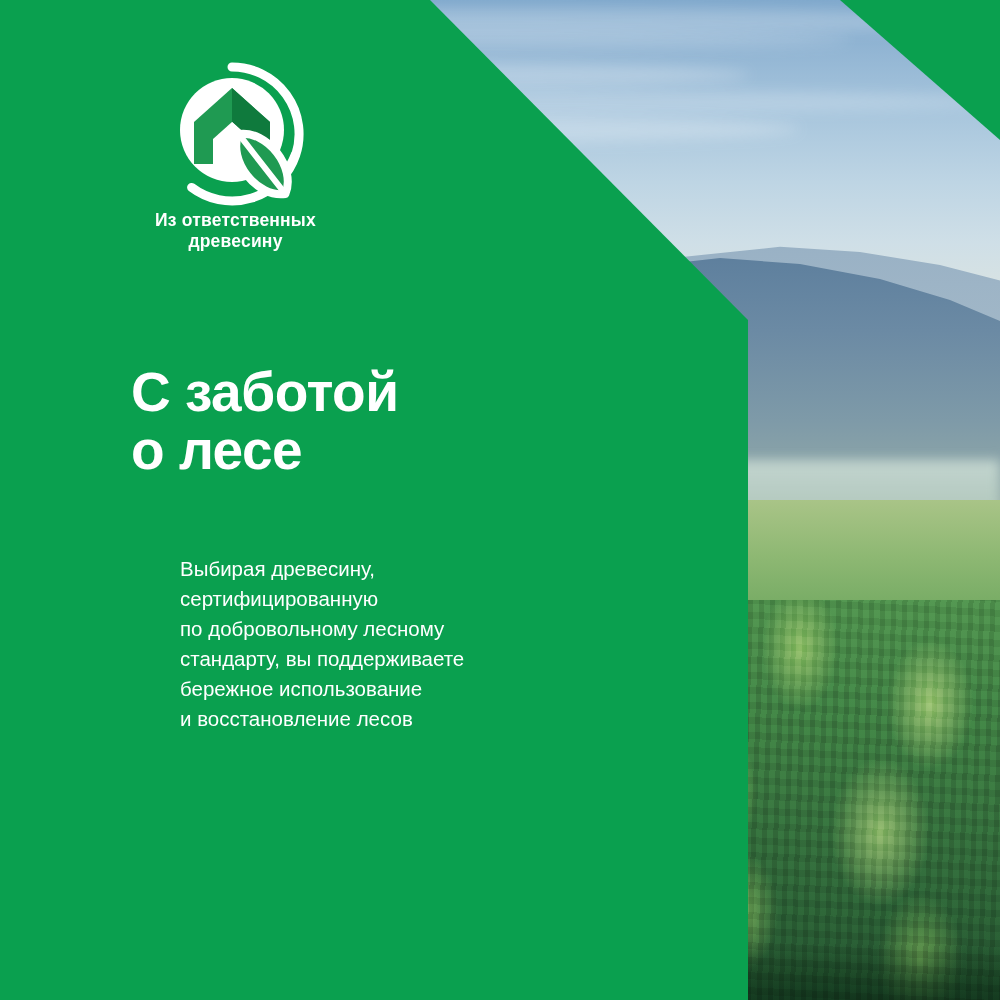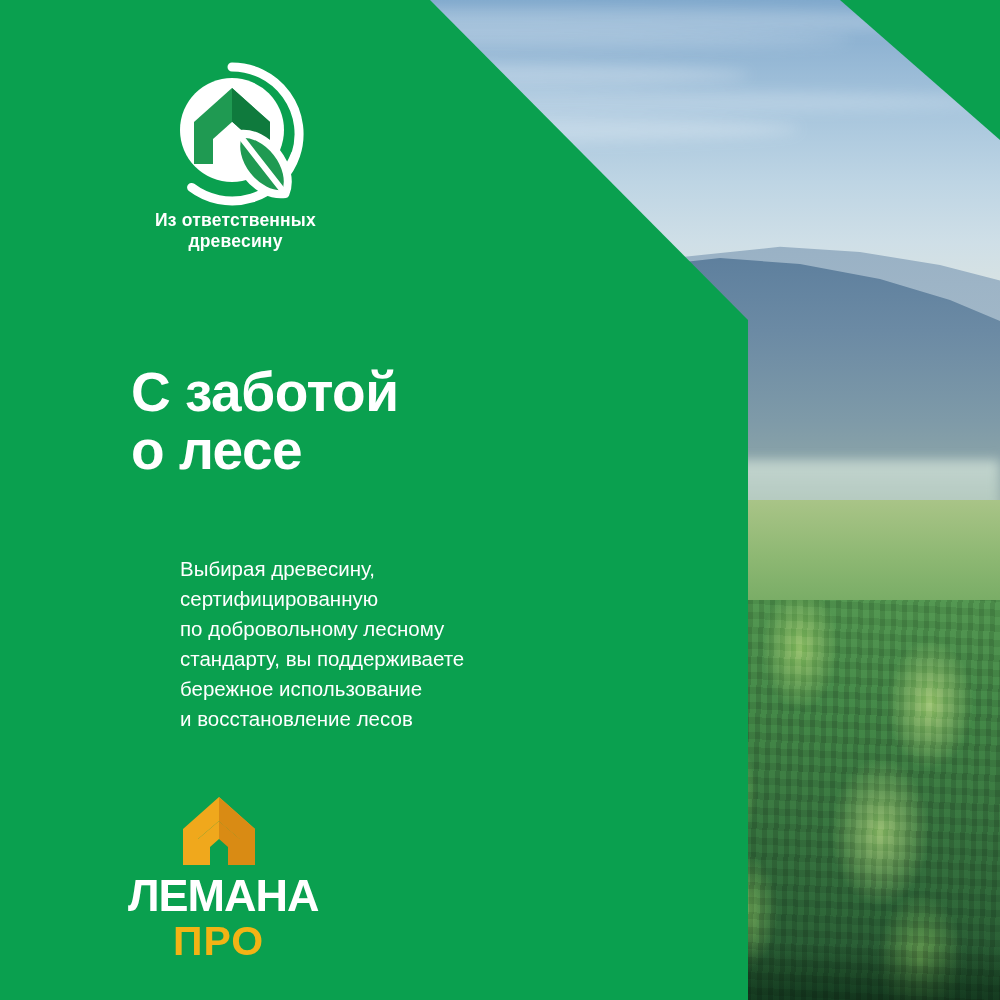--- a/index.html
+++ b/index.html
@@ -235,30 +235,15 @@
     <h1 class="headline">С заботой
 о лесе</h1>
 
     <p class="body-copy">Выбирая древесину,
 сертифицированную
 по добровольному лесному
 стандарту, вы поддерживаете
 бережное использование
 и восстановление лесов</p>
 
-    <div class="brand">
-      <svg class="brand-house" viewBox="0 0 78 72">
-
-        <path d="M39 2 L75 34 L75 70 L60 70 L60 44 L39 26 L18 44 L18 70 L3 70 L3 34 Z" fill="#f0a81c"></path>
-
-        <path d="M39 2 L75 34 L75 70 L60 70 L60 44 L39 26 Z" fill="#d98b14"></path>
-
-        <path d="M39 26 L60 44 L60 70 L39 70 Z" fill="#d98b14"></path>
-        <path d="M18 44 L39 26 L39 70 L18 70 Z" fill="#f0a81c"></path>
-
-        <path d="M30 52 L39 44 L48 52 L48 70 L30 70 Z" fill="#0aa04f"></path>
-      </svg>
-      <div class="brand-name">ЛЕМАНА</div>
-      <div class="brand-sub">ПРО</div>
-    </div>
 
   </div>
 </div>
 
 </body></html>

